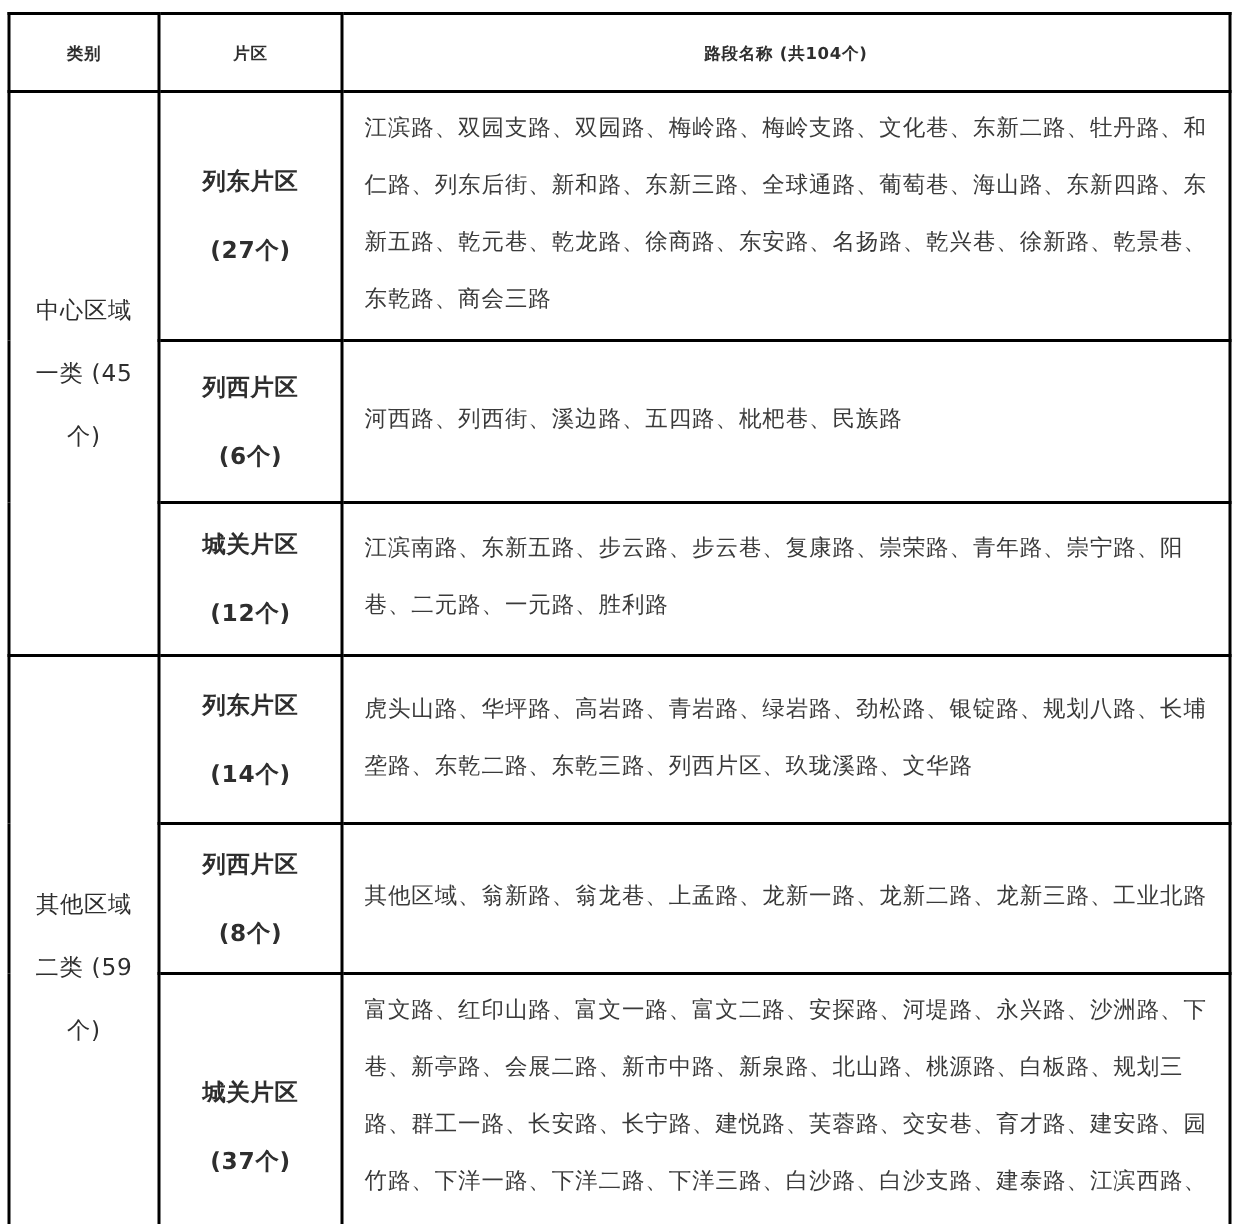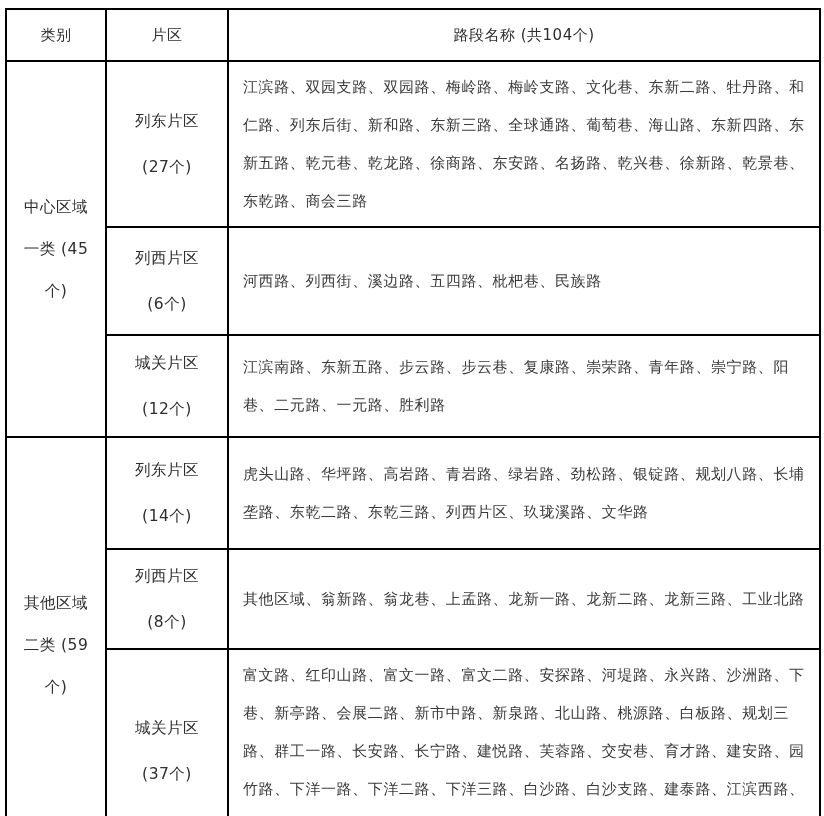--- a/index.html
+++ b/index.html
@@ -27,22 +27,22 @@
     border: 2px solid #000000;
     vertical-align: middle;
     overflow: hidden;
   }
   col.c-cat  { width: 100px; }
   col.c-dist { width: 122px; }
   col.c-road { width: 592px; }
 
   th.header-cell {
     height: 48px;
-    font-size: 15px;
-    font-weight: normal;
+    font-size: 11px;
+    font-weight: bold;
     text-align: center;
     color: #2e2e2e;
     letter-spacing: 0.5px;
     border-radius: 25px;
   }
   td.cat-cell {
     text-align: center;
     font-weight: normal;
     font-size: 15.5px;
     line-height: 42px;
@@ -53,32 +53,33 @@
   td.dist-cell {
     padding: 0;
   }
   .dist-inner {
     display: flex;
     flex-direction: column;
     align-items: center;
     justify-content: center;
     row-gap: 25px;
     height: 100%;
-    font-weight: normal;
+    font-weight: bold;
     font-size: 15.5px;
     color: #2e2e2e;
     letter-spacing: 0.5px;
   }
   td.roads-cell {
     font-size: 15px;
     line-height: 38px;
     letter-spacing: 0.6px;
     padding: 6px 14px;
     text-align: left;
     color: #3a3a3a;
+    font-family: Liberation Mono, monospace;
   }
   tr.r-h  { height: 52px; }
   tr.r-1  { height: 150px; }
   tr.r-2  { height: 108px; }
   tr.r-3  { height: 102px; }
   tr.r-4  { height: 112px; }
   tr.r-5  { height: 100px; }
   tr.r-6  { height: 174px; }
 </style>
 </head>

